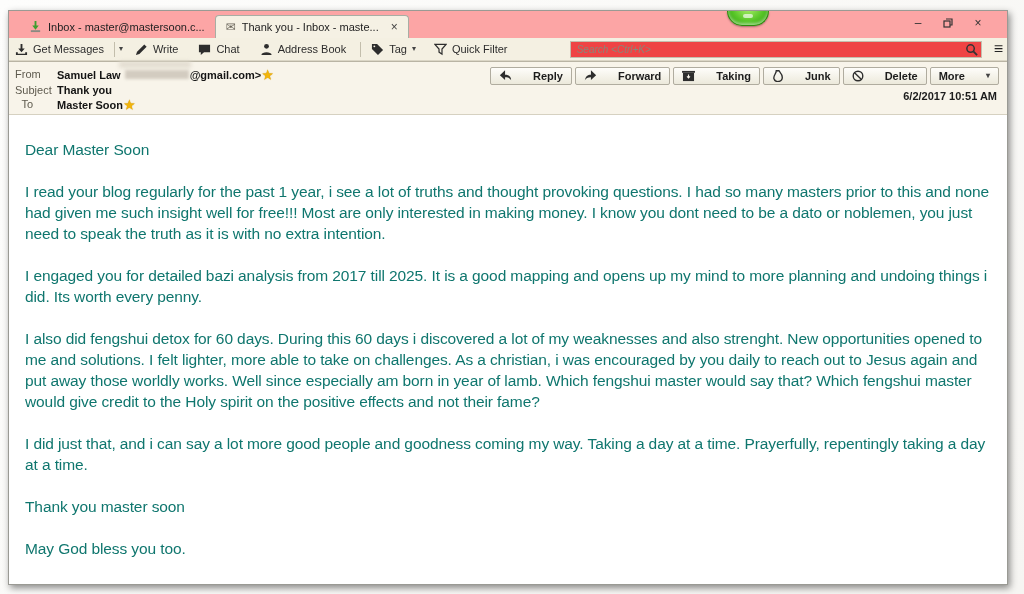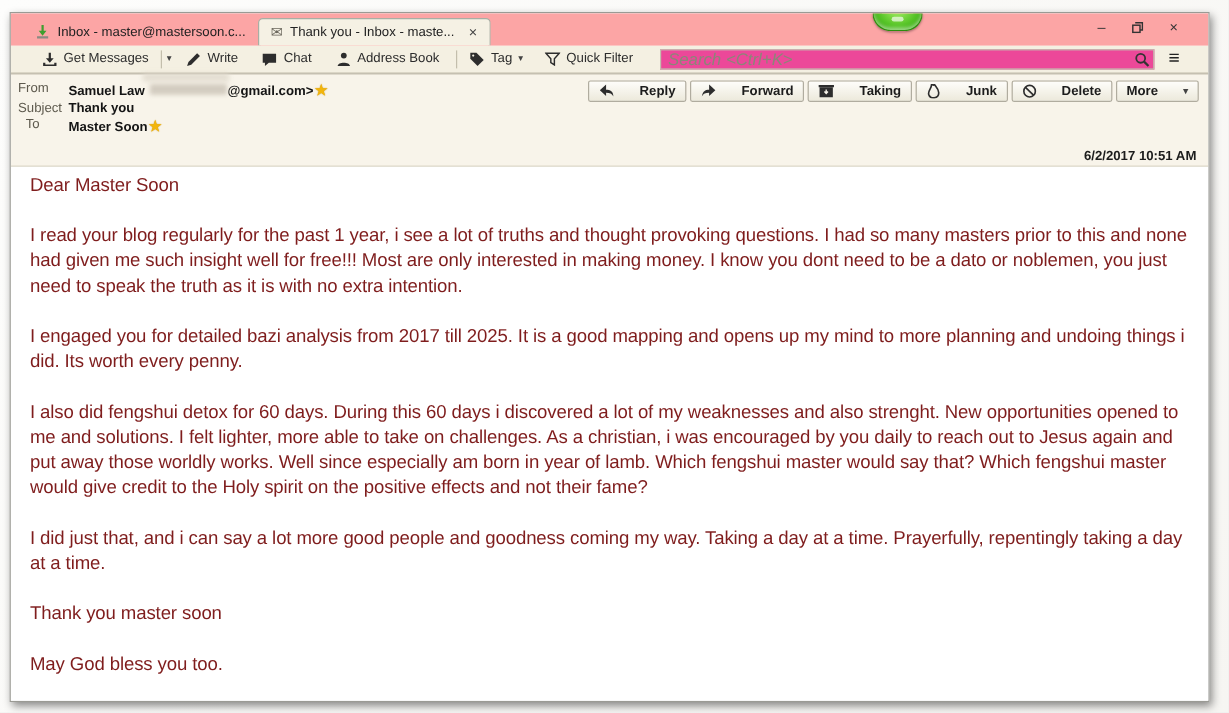--- a/index.html
+++ b/index.html
@@ -48,32 +48,32 @@
     margin-left:auto;align-self:flex-start;display:flex;align-items:center;
     gap:0;padding:3px 14px 0 0;
   }
   .wbtn{
     width:30px;height:18px;display:flex;align-items:center;justify-content:center;
     font-size:12px;color:#333;cursor:default;
   }
   
   .toolbar{
     height:23px;flex:0 0 23px;background:#f4f0e2;
-    display:flex;align-items:center;padding:0 20px;font-size:11px;color:#2c2c2c;
+    display:flex;align-items:center;padding:0 0;font-size:11px;color:#2c2c2c;
     border-bottom:1px solid #dbd6c6;
   }
   .tbtn{display:flex;align-items:center;gap:5px;padding:2px 6px;cursor:default;white-space:nowrap;}
   .tbtn svg{display:block;}
   .caret{font-size:8px;color:#444;line-height:1;}
   .sep{width:1px;height:15px;background:#c3beac;margin:0 4px;}
   .search-area{margin-left:auto;display:flex;align-items:center;gap:12px;padding-right:4px;}
   .search-box{position:relative;width:412px;height:17px;}
   .search-box input{
-    width:100%;height:100%;border:1px solid #c4bfae;background:#ec4899;
-    font-family:"Liberation Sans",sans-serif;font-size:14px;padding:0 20px 0 6px;outline:none;color:#333;
+    width:100%;height:100%;border:1px solid #c4bfae;background:#ef4444;
+    font-family:"Liberation Sans",sans-serif;font-size:10px;padding:0 20px 0 6px;outline:none;color:#333;
   }
   .search-box input::placeholder{font-style:italic;color:#8b8678;}
   .mag{position:absolute;right:4px;top:2px;}
   .hamburger{font-size:16px;font-weight:bold;color:#222;line-height:1;cursor:default;}
   
   .msg-header{
     flex:0 0 53px;background:#f8f4ea;border-top:1px solid #b9b4a4;
     border-bottom:1px solid #d6d1c1;
     display:flex;padding:4px 8px 2px 6px;
   }
@@ -90,25 +90,25 @@
   }
   .star{color:#f2b50c;font-size:12px;text-shadow:0 0 1px #bb8400;margin-left:1px;}
   .hdr-right{display:flex;flex-direction:column;align-items:flex-end;gap:5px;padding-top:1px;}
   .action-row{display:flex;gap:3px;}
   .abtn{
     display:flex;align-items:center;gap:21px;padding:2px 8px;font-size:11px;font-weight:600;color:#1c1c1c;
     border:1px solid #b0ac9f;border-radius:2px;
     background:linear-gradient(#fefdfa,#ece9db);cursor:default;white-space:nowrap;
   }
   .abtn svg{display:block;}
-  .msg-date{font-size:11px;font-weight:600;color:#1c1c1c;padding-right:2px;margin-top:34px;}
+  .msg-date{font-size:11px;font-weight:600;color:#1c1c1c;padding-right:2px;}
   
   .msg-body{
-    flex:1;background:#fff;padding:5px 16px 0 16px;
-    font-size:15.5px;line-height:21px;letter-spacing:-0.1px;color:#7f1d1d;overflow:hidden;
+    flex:1;background:#fff;padding:24px 16px 0 16px;
+    font-size:15.5px;line-height:21px;letter-spacing:-0.1px;color:#0f766e;overflow:hidden;
   }
   .msg-body p{margin:0 0 21px 0;}
 </style>
 </head>
 <body>
 
 <div class="frame">
   <div class="window">
 
     <div class="tabbar">

